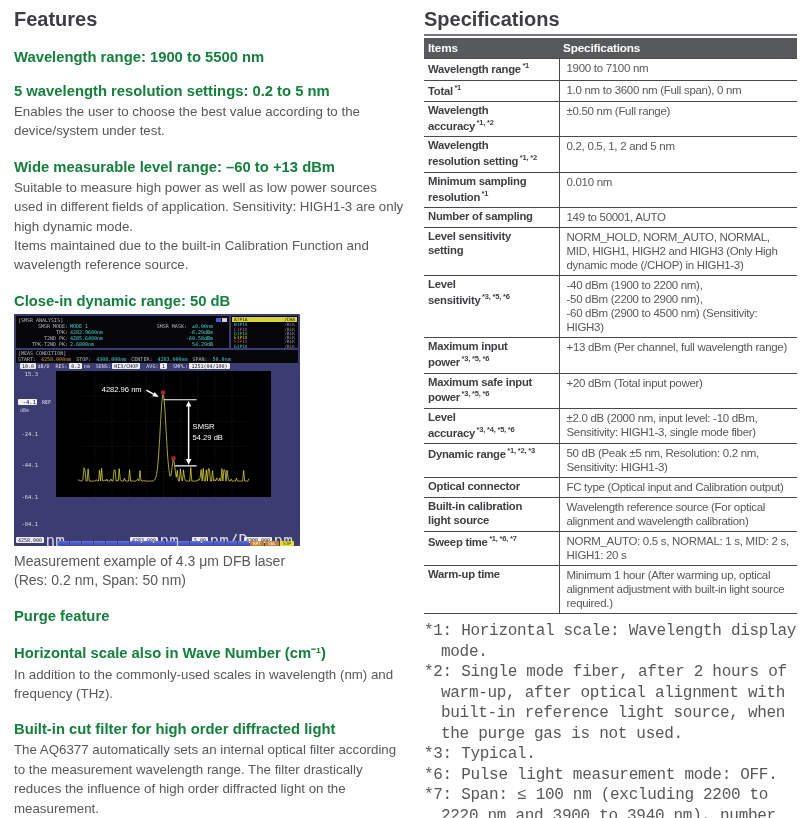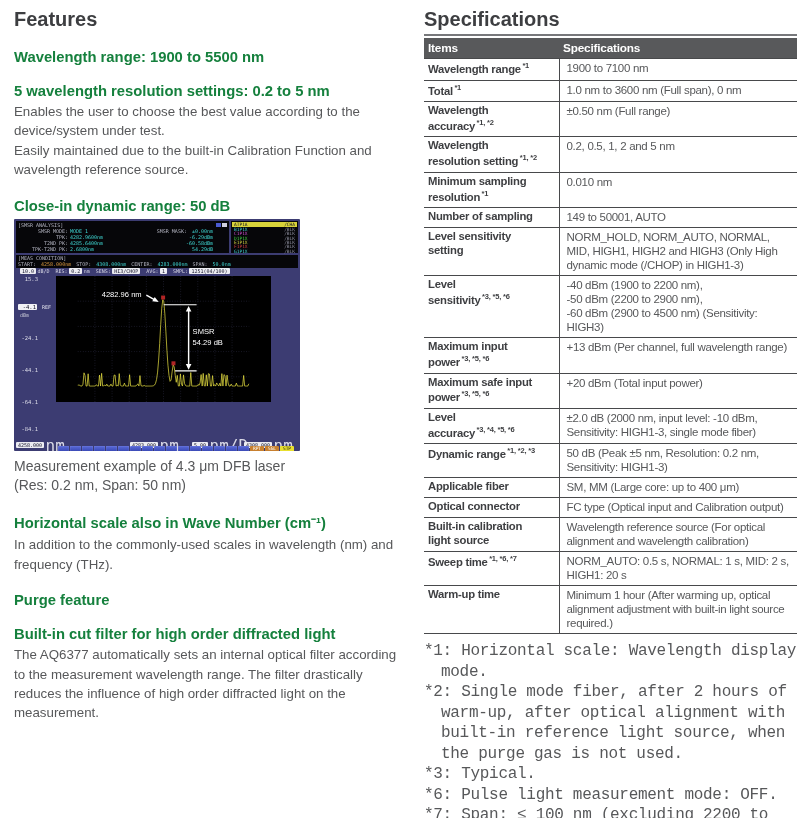--- a/index.html
+++ b/index.html
@@ -91,23 +91,27 @@
   <section class="feat">
     <h3 class="feat-head">Wavelength range: 1900 to 5500 nm</h3>
 
   </section>
 
   <section class="feat">
     <h3 class="feat-head">5 wavelength resolution settings: 0.2 to 5 nm</h3>
     <p class="feat-body">Enables the user to choose the best value according to the device/system under test.</p>
   </section>
 
-
-  <section class="feat">
-    <p class="feat-body">Easily maintained due to the built-in Calibration Function and wavelength reference source.</p>
+  <section class="feat">
+    <h3 class="feat-head">Wide measurable level range: –60 to +13 dBm</h3>
+    <p class="feat-body">Suitable to measure high power as well as low power sources used in different fields of application. Sensitivity: HIGH1-3 are only high dynamic mode.</p>
+  </section>
+
+  <section class="feat">
+    <p class="feat-body">Items maintained due to the built-in Calibration Function and wavelength reference source.</p>
   </section>
 
   <section class="feat">
     <h3 class="feat-head">Close-in dynamic range: 50 dB</h3>
 
   </section>
 </div>
 
     <div class="analyzer">
       <div class="an-panel an-head-left">
@@ -335,27 +339,27 @@
         </div>
     </div>
 
     <div class="caption">
       <div>Measurement example of 4.3 μm DFB laser</div>
       <div>(Res: 0.2 nm, Span: 50 nm)</div>
     </div>
 
     <div id="features-bottom">
   <section class="feat">
+    <h3 class="feat-head">Purge feature</h3>
+
+  </section>
+
+  <section class="feat">
     <h3 class="feat-head">Horizontal scale also in Wave Number (cm⁻¹)</h3>
     <p class="feat-body">In addition to the commonly-used scales in wavelength (nm) and frequency (THz).</p>
-  </section>
-
-  <section class="feat">
-    <h3 class="feat-head">Purge feature</h3>
-
   </section>
 
   <section class="feat">
     <h3 class="feat-head">Built-in cut filter for high order diffracted light</h3>
     <p class="feat-body">The AQ6377 automatically sets an internal optical filter according to the measurement wavelength range. The filter drastically reduces the influence of high order diffracted light on the measurement.</p>
   </section>
 </div>
   </div>
 
   <div class="col-right">
@@ -431,24 +435,20 @@
     <td class="item"><span>Level
 accuracy</span><sup>*3, *4, *5, *6</sup></td>
     <td class="spec">±2.0 dB (2000 nm, input level: -10 dBm, Sensitivity: HIGH1-3, single mode fiber)</td>
   </tr>
 
   <tr>
     <td class="item"><span>Dynamic range</span><sup>*1, *2, *3</sup></td>
     <td class="spec">50 dB (Peak ±5 nm, Resolution: 0.2 nm, Sensitivity: HIGH1-3)</td>
   </tr>
 
-  <tr>
-    <td class="item"><span>Applicable fiber</span></td>
-    <td class="spec">SM, MM (Large core: up to 400 μm)</td>
-  </tr>
 
   <tr>
     <td class="item"><span>Optical connector</span></td>
     <td class="spec">FC type (Optical input and Calibration output)</td>
   </tr>
 
   <tr>
     <td class="item"><span>Built-in calibration
 light source</span></td>
     <td class="spec">Wavelength reference source (For optical alignment and wavelength calibration)</td>

